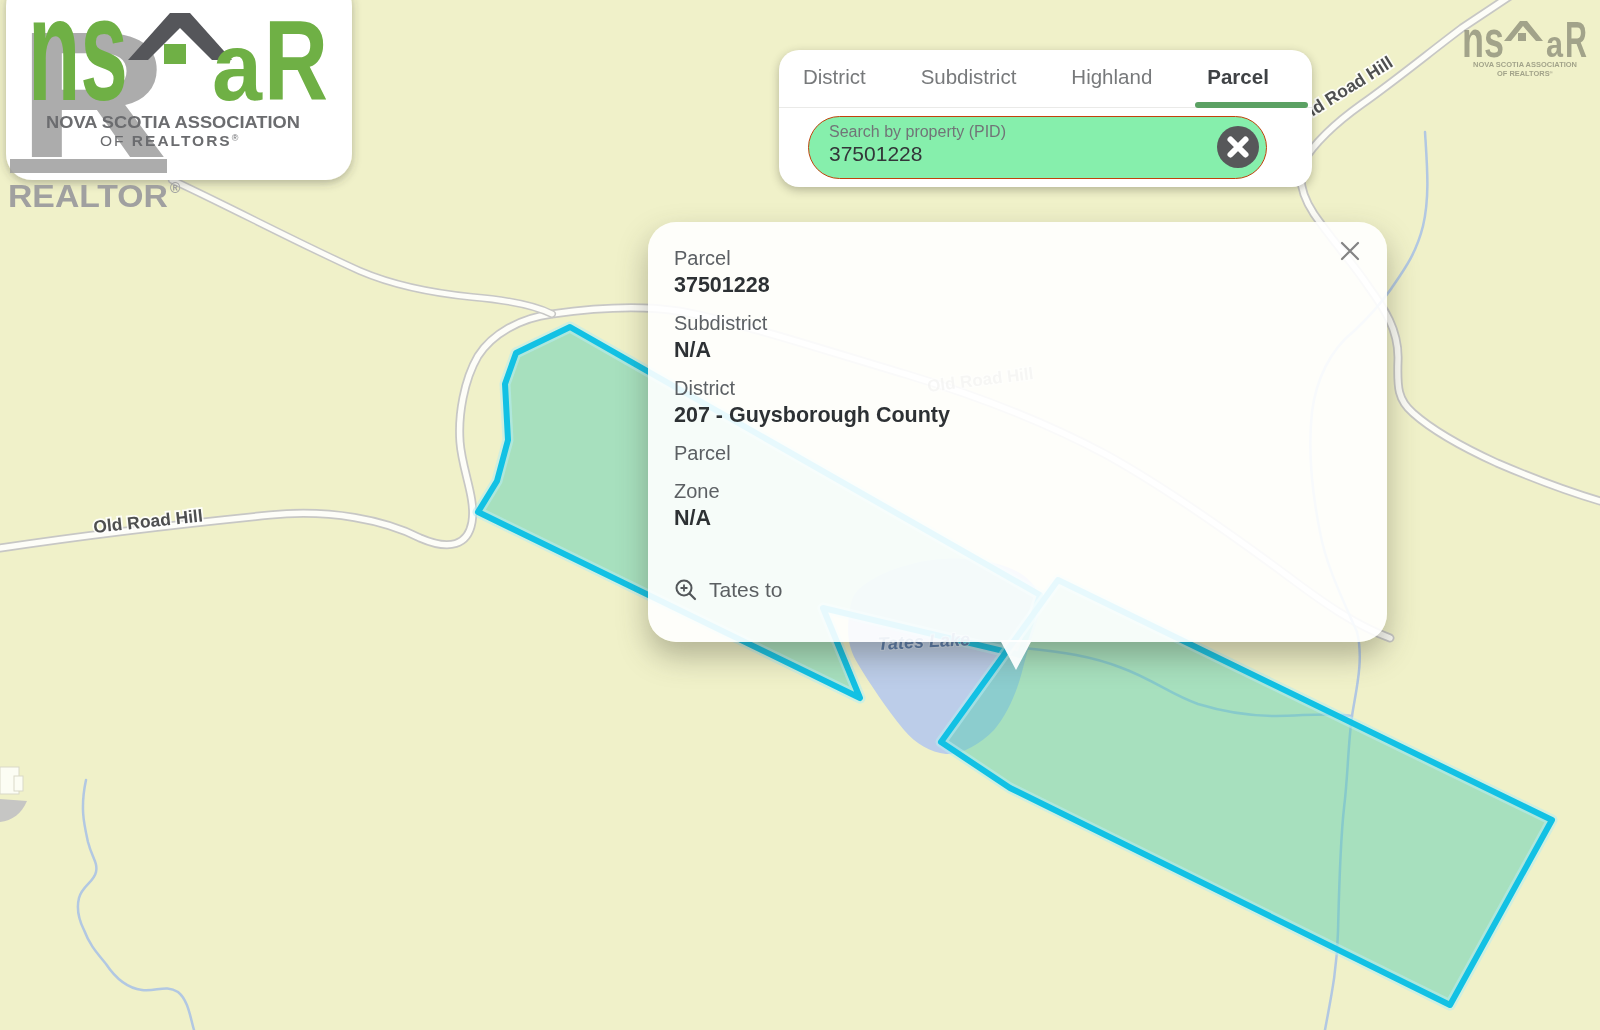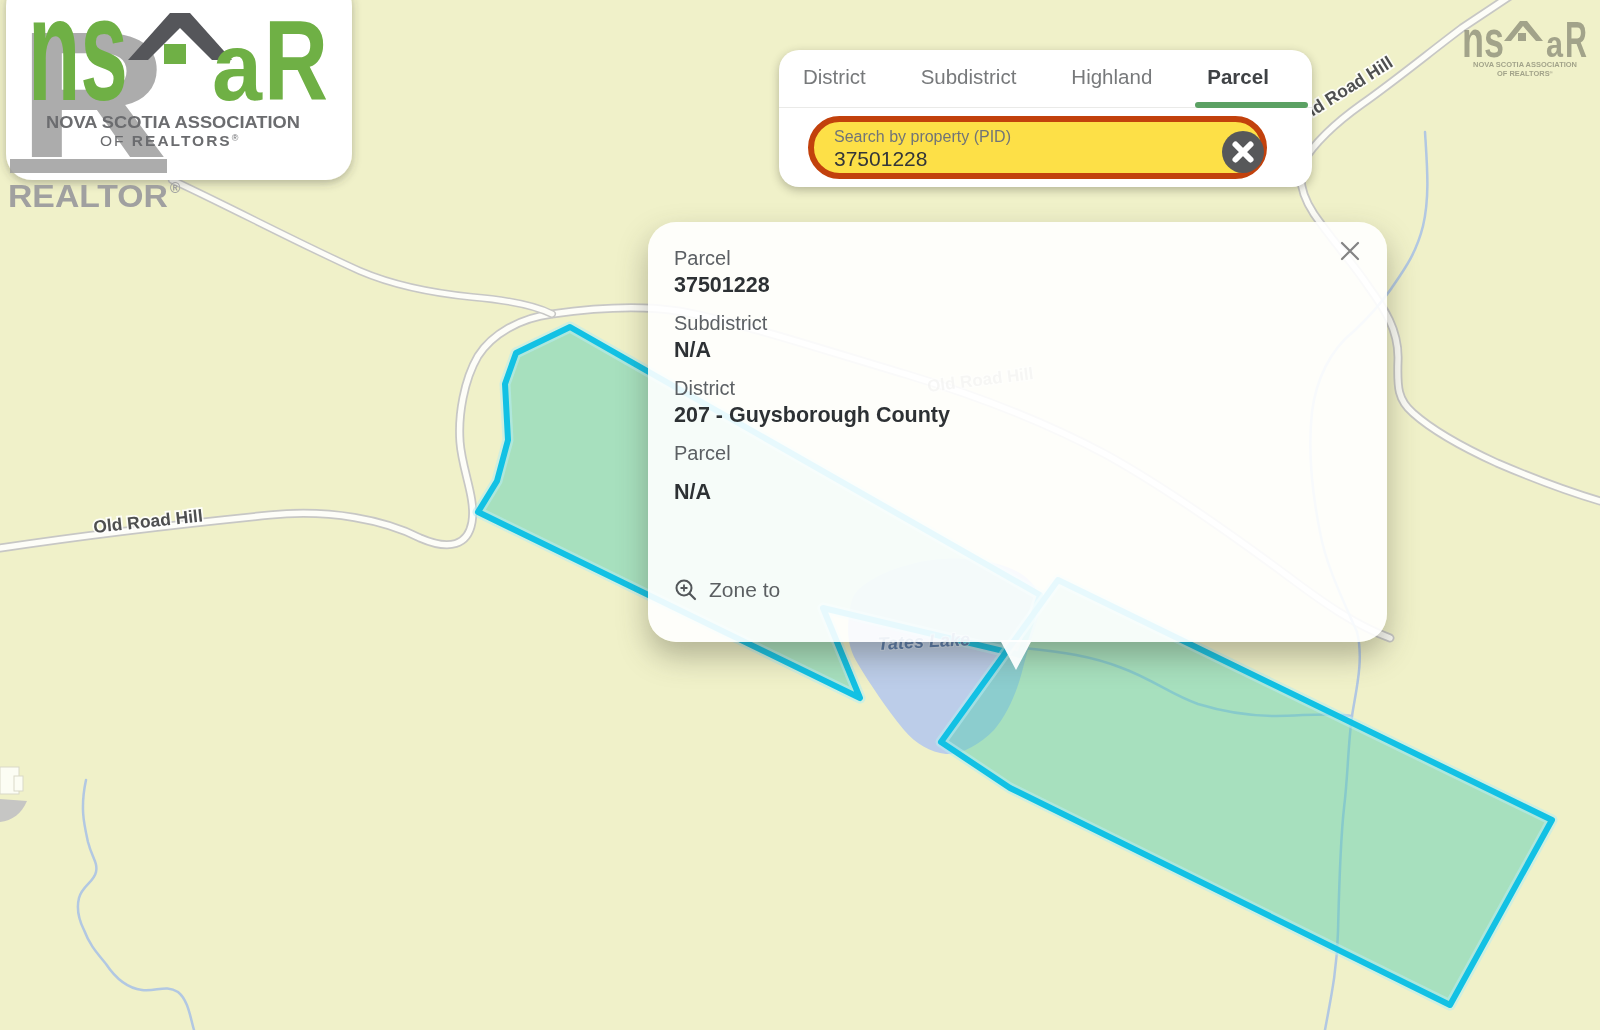--- a/index.html
+++ b/index.html
@@ -10,21 +10,21 @@
 
   
   .search-panel{position:absolute;left:779px;top:50px;width:533px;height:137px;
     background:#ffffff;border-radius:20px;box-shadow:0 3px 10px rgba(40,40,30,.3);z-index:6;}
   .tabs{position:absolute;left:24px;top:15px;right:24px;height:40px;display:flex;gap:55px;align-items:flex-start;}
   .tab{font-size:20.5px;color:#77797b;font-weight:500;cursor:pointer;white-space:nowrap;}
   .tab.active{color:#3f4245;font-weight:700;}
   .tabs-divider{position:absolute;left:0;right:0;top:57px;height:1px;background:#eaeae8;}
   .tab-underline{position:absolute;left:416px;top:52px;width:113px;height:6px;border-radius:3px;background:#5ba163;}
   .pid-input{position:absolute;left:29px;top:66px;width:459px;height:63px;
-    border:6px solid #c2410c;border-radius:33px;background:#fde047;box-sizing:border-box;}
+    border:1px solid #c2410c;border-radius:33px;background:#86efac;box-sizing:border-box;}
   .pid-label{position:absolute;left:20px;top:6px;font-size:16px;color:#717477;}
   .pid-value{position:absolute;left:20px;top:25px;font-size:21px;color:#333639;}
   .clear-btn{position:absolute;left:407px;top:8px;width:44px;height:44px;border:none;background:transparent;padding:0;cursor:pointer;}
 
   
   .popup{position:absolute;left:648px;top:222px;width:739px;height:420px;box-sizing:border-box;
     background:rgba(255,255,255,.90);border-radius:28px;box-shadow:0 14px 30px rgba(60,60,45,.35);
     padding:24px 26px 0 26px;z-index:5;}
   .popup-tail{position:absolute;left:352px;bottom:-28px;width:0;height:0;
     border-left:16px solid transparent;border-right:16px solid transparent;
@@ -144,31 +144,32 @@
   </div>
   <div class="prow">
     <div class="plabel">District</div>
     <div class="pvalue">207 - Guysborough County</div>
   </div>
   <div class="prow">
     <div class="plabel">Parcel</div>
   </div>
   <div class="zone-size-row">
     <div class="prow">
+      <div class="plabel">Zone</div>
       <div class="pvalue">N/A</div>
     </div>
   </div>
 
   <div class="zoomto">
     <svg width="24" height="24" viewBox="0 0 24 24">
       <circle cx="10" cy="10" r="7.5" stroke="#53575a" stroke-width="2" fill="none"></circle>
       <path d="M10,6.5 V13.5 M6.5,10 H13.5" stroke="#53575a" stroke-width="1.8" fill="none"></path>
       <path d="M15.5,15.5 L21,21" stroke="#53575a" stroke-width="2.2" stroke-linecap="round" fill="none"></path>
     </svg>
-    <span class="zoomto-text">Zone to</span>
+    <span class="zoomto-text">Tates to</span>
   </div>
 
   <div class="popup-tail"></div>
 </div>
 
 <div class="search-panel">
   <div class="tabs">
     <span class="tab">District</span>
     <span class="tab">Subdistrict</span>
     <span class="tab">Highland</span>

